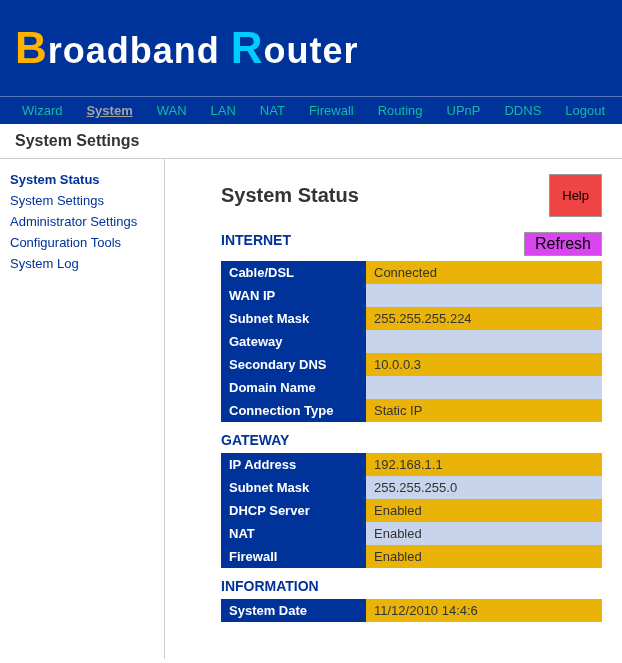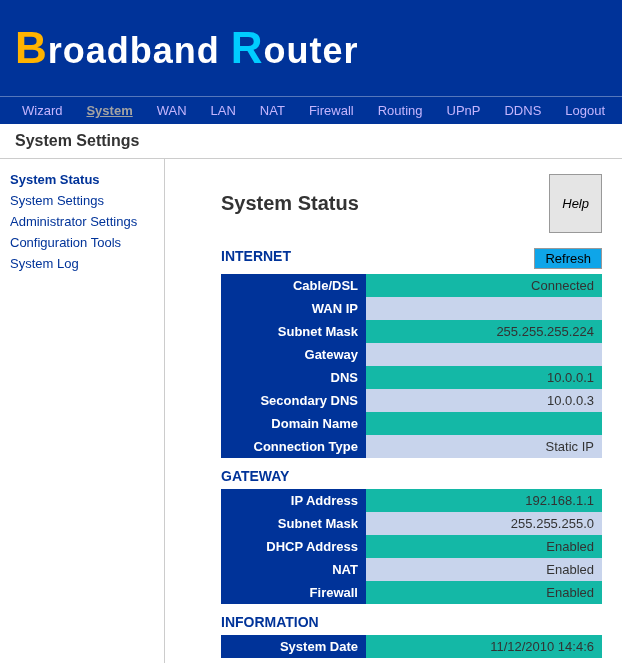--- a/index.html
+++ b/index.html
@@ -23,21 +23,21 @@
 
     
     .navbar {
       background: #003399;
       border-top: 1px solid #5577bb;
       display: flex;
       align-items: center;
       padding: 0 10px;
     }
     .navbar a {
-      color: #c4b5fd;
+      color: #14b8a6;
       text-decoration: none;
       padding: 6px 12px;
       font-size: 13px;
       display: inline-block;
     }
     .navbar a.active {
       color: #a3a3a3;
       font-weight: bold;
       text-decoration: underline;
     }
@@ -88,67 +88,65 @@
       align-items: center;
       margin-bottom: 15px;
     }
     .content-title {
       font-size: 20px;
       font-weight: bold;
       color: #333;
     }
 
     .help-btn {
-      background: #e5e5e5;
+      background: #ef4444;
       border: 1px solid #999;
-      padding: 21px 12px;
+      padding: 13px 12px;
       font-size: 13px;
       cursor: pointer;
-      font-style: italic;
     }
 
     
     .section-header {
       font-size: 14px;
       font-weight: bold;
       color: #003399;
       margin-bottom: 5px;
       margin-top: 10px;
       display: flex;
       justify-content: space-between;
       align-items: flex-start;
     }
 
     .refresh-btn {
-      background: #0ea5e9;
+      background: #d946ef;
       border: 1px solid #999;
       padding: 2px 10px;
-      font-size: 13px;
+      font-size: 16px;
       cursor: pointer;
     }
 
     
     .info-table {
       width: 100%;
       border-collapse: collapse;
       margin-bottom: 10px;
-      text-align: right;
     }
     .info-table td {
       padding: 4px 8px;
       font-size: 13px;
     }
     .info-table tr td:first-child {
       background: #003399;
       color: #fff;
       font-weight: bold;
       width: 145px;
     }
     .info-table tr td:last-child {
-      background: #14b8a6;
+      background: #eab308;
       color: #333;
     }
     .info-table tr:nth-child(even) td:last-child {
       background: #c8d4ec;
     }
   </style>
 </head>
 <body>
 
 <div class="header">
@@ -204,24 +202,20 @@
       </tr>
       <tr>
         <td>Subnet Mask</td>
         <td>255.255.255.224</td>
       </tr>
       <tr>
         <td>Gateway</td>
         <td></td>
       </tr>
       <tr>
-        <td>DNS</td>
-        <td>10.0.0.1</td>
-      </tr>
-      <tr>
         <td>Secondary DNS</td>
         <td>10.0.0.3</td>
       </tr>
       <tr>
         <td>Domain Name</td>
         <td></td>
       </tr>
       <tr>
         <td>Connection Type</td>
         <td>Static IP</td>
@@ -236,21 +230,21 @@
       <tbody>
           <tr>
         <td>IP Address</td>
         <td>192.168.1.1</td>
       </tr>
       <tr>
         <td>Subnet Mask</td>
         <td>255.255.255.0</td>
       </tr>
       <tr>
-        <td>DHCP Address</td>
+        <td>DHCP Server</td>
         <td>Enabled</td>
       </tr>
       <tr>
         <td>NAT</td>
         <td>Enabled</td>
       </tr>
       <tr>
         <td>Firewall</td>
         <td>Enabled</td>
       </tr>

